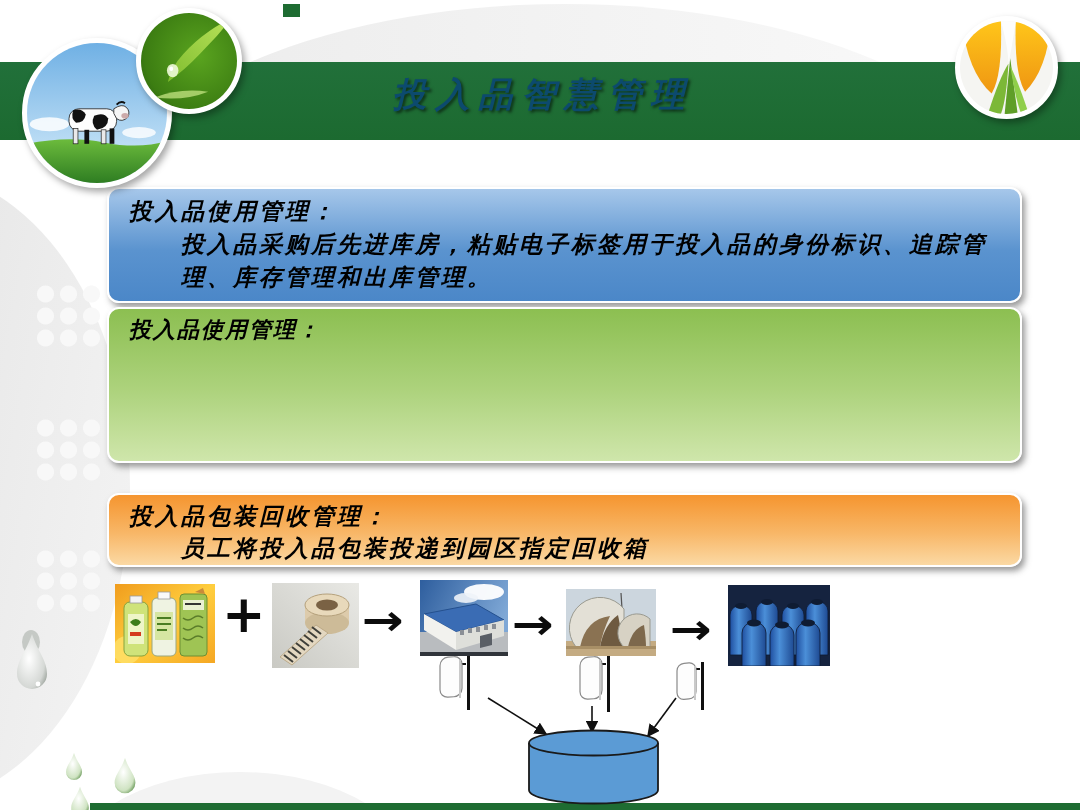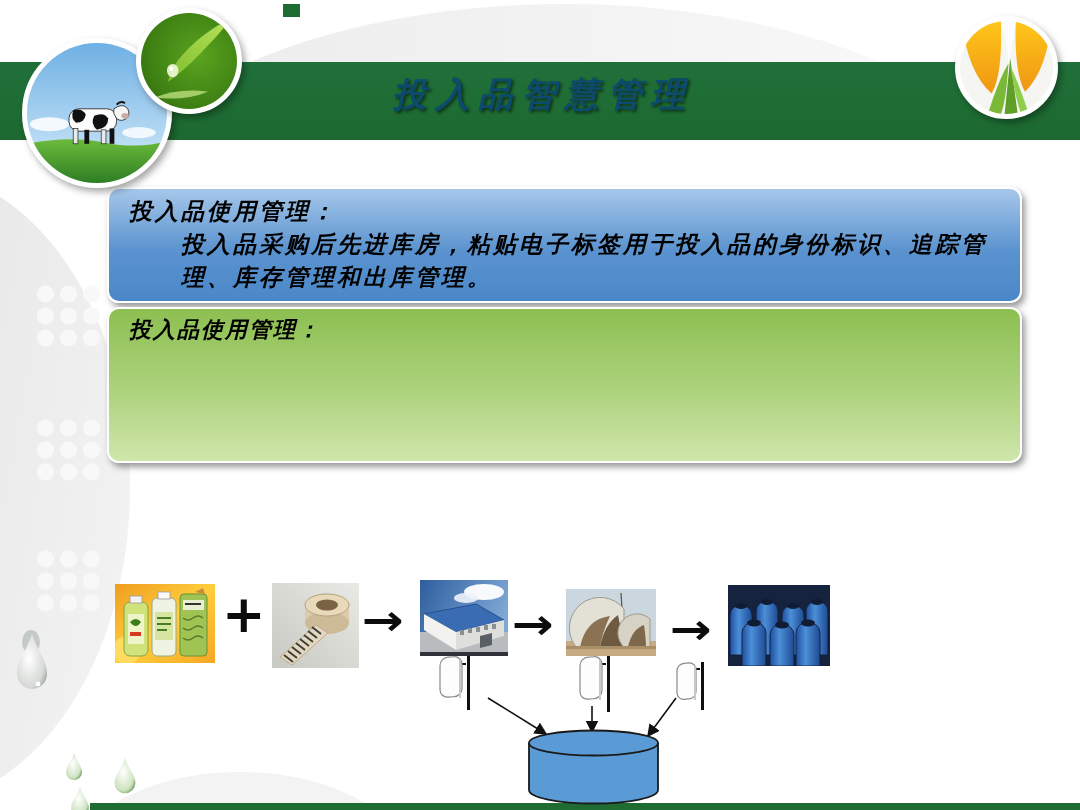--- a/index.html
+++ b/index.html
@@ -145,20 +145,24 @@
 
   <div class="info-box box-blue">
     <div class="box-title">投入品使用管理：</div>
     <div class="box-body">投入品采购后先进库房，粘贴电子标签用于投入品的身份标识、追踪管理、库存管理和出库管理。</div>
   </div>
 
   <div class="info-box box-green">
     <div class="box-title">投入品使用管理：</div>
   </div>
 
+  <div class="info-box box-orange">
+    <div class="box-title">投入品包装回收管理：</div>
+    <div class="box-body">员工将投入品包装投递到园区指定回收箱</div>
+  </div>
 
   <div class="tile" style="left:115px;top:584px;">
     <svg width="100" height="79" viewBox="0 0 100 79">
       <defs>
         <linearGradient id="sunbg" x1="0" y1="0" x2="1" y2="1">
           <stop offset="0" stop-color="#f09c1d"></stop>
             <stop offset="0.5" stop-color="#ffce3e"></stop>
             <stop offset="1" stop-color="#f5a723"></stop>
         </linearGradient>
       </defs>

